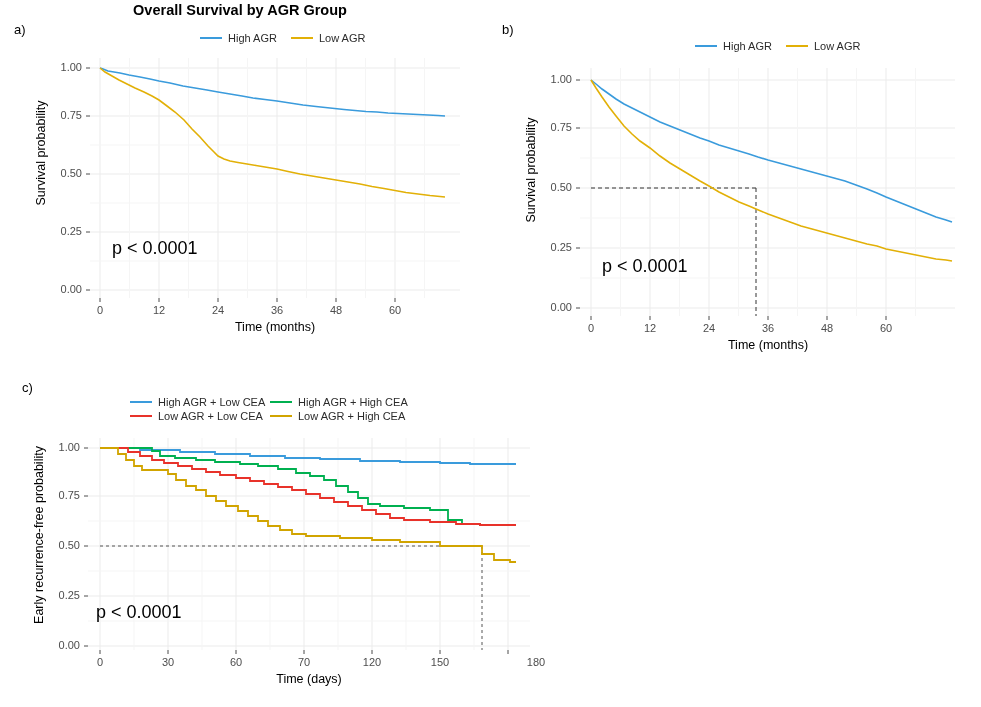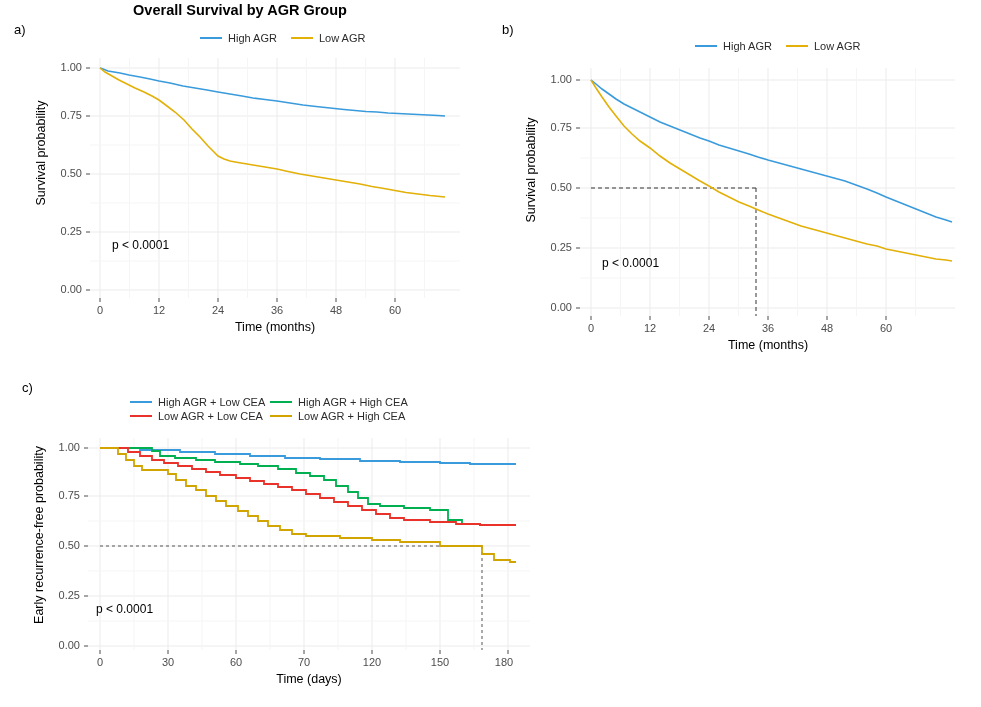--- a/index.html
+++ b/index.html
@@ -73,21 +73,21 @@
     white-space: nowrap;
   }
   .tick-label.y {
     text-align: right;
   }
   .tick-label.x {
     text-align: center;
   }
   .pval {
     position: absolute;
-    font-size: 12px;
+    font-size: 18px;
     color: #000;
     white-space: nowrap;
   }
   .plot-svg {
     position: absolute;
     left: 0;
     top: 0;
   }
 </style>
 </head>
@@ -348,19 +348,19 @@
   <div class="tick-label y" style="left:42px; top:169px; width:38px;">0.50</div>
   <div class="tick-label y" style="left:42px; top:119px; width:38px;">0.75</div>
   <div class="tick-label y" style="left:42px; top:71px; width:38px;">1.00</div>
 
   <div class="tick-label x" style="left:86px; top:286px; width:28px;">0</div>
   <div class="tick-label x" style="left:154px; top:286px; width:28px;">30</div>
   <div class="tick-label x" style="left:222px; top:286px; width:28px;">60</div>
   <div class="tick-label x" style="left:290px; top:286px; width:28px;">70</div>
   <div class="tick-label x" style="left:358px; top:286px; width:28px;">120</div>
   <div class="tick-label x" style="left:426px; top:286px; width:28px;">150</div>
-  <div class="tick-label x" style="left:490px; top:286px; width:28px;">180</div>
+  <div class="tick-label x" style="left:522px; top:286px; width:28px;">180</div>
 
   <div class="axis-label" style="left:209px; top:302px; width:200px;">Time (days)</div>
   <div class="axis-label vertical" style="left:32px; top:280px; width:230px;">Early recurrence-free probability</div>
 
   <div class="pval" style="left:96px; top:232px;">p &lt; 0.0001</div>
 </div>
 
 </body></html>

